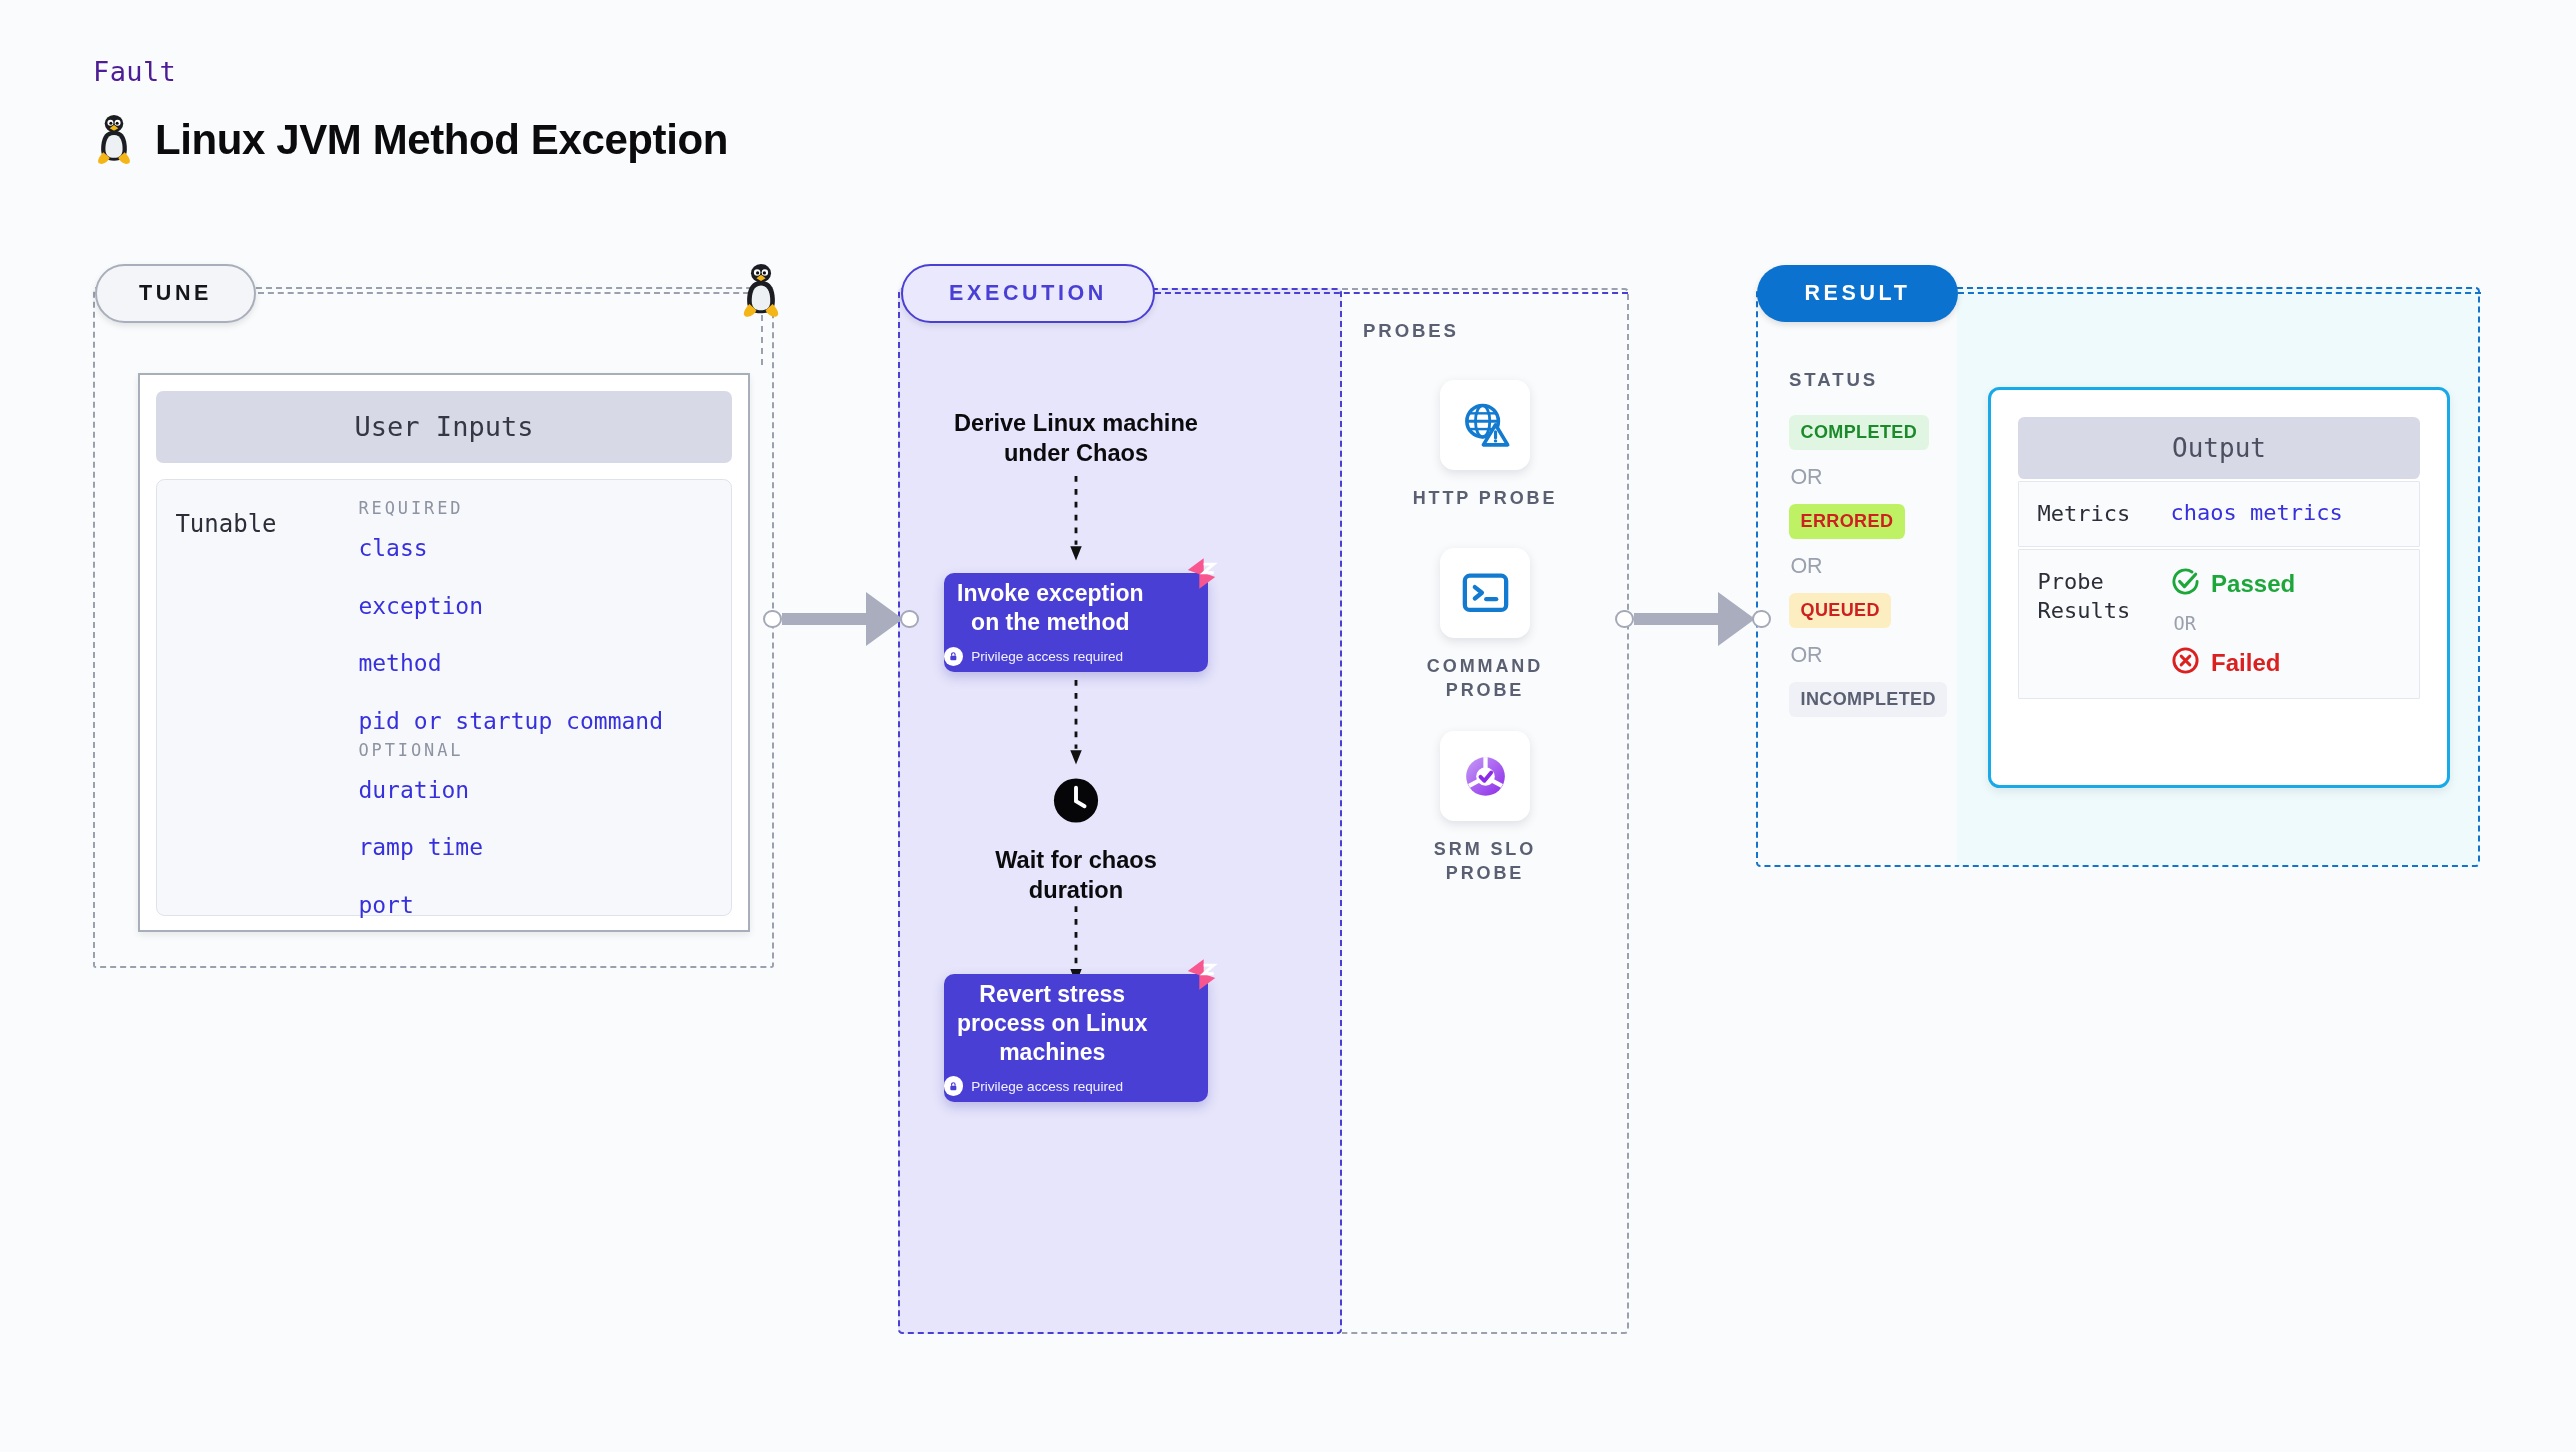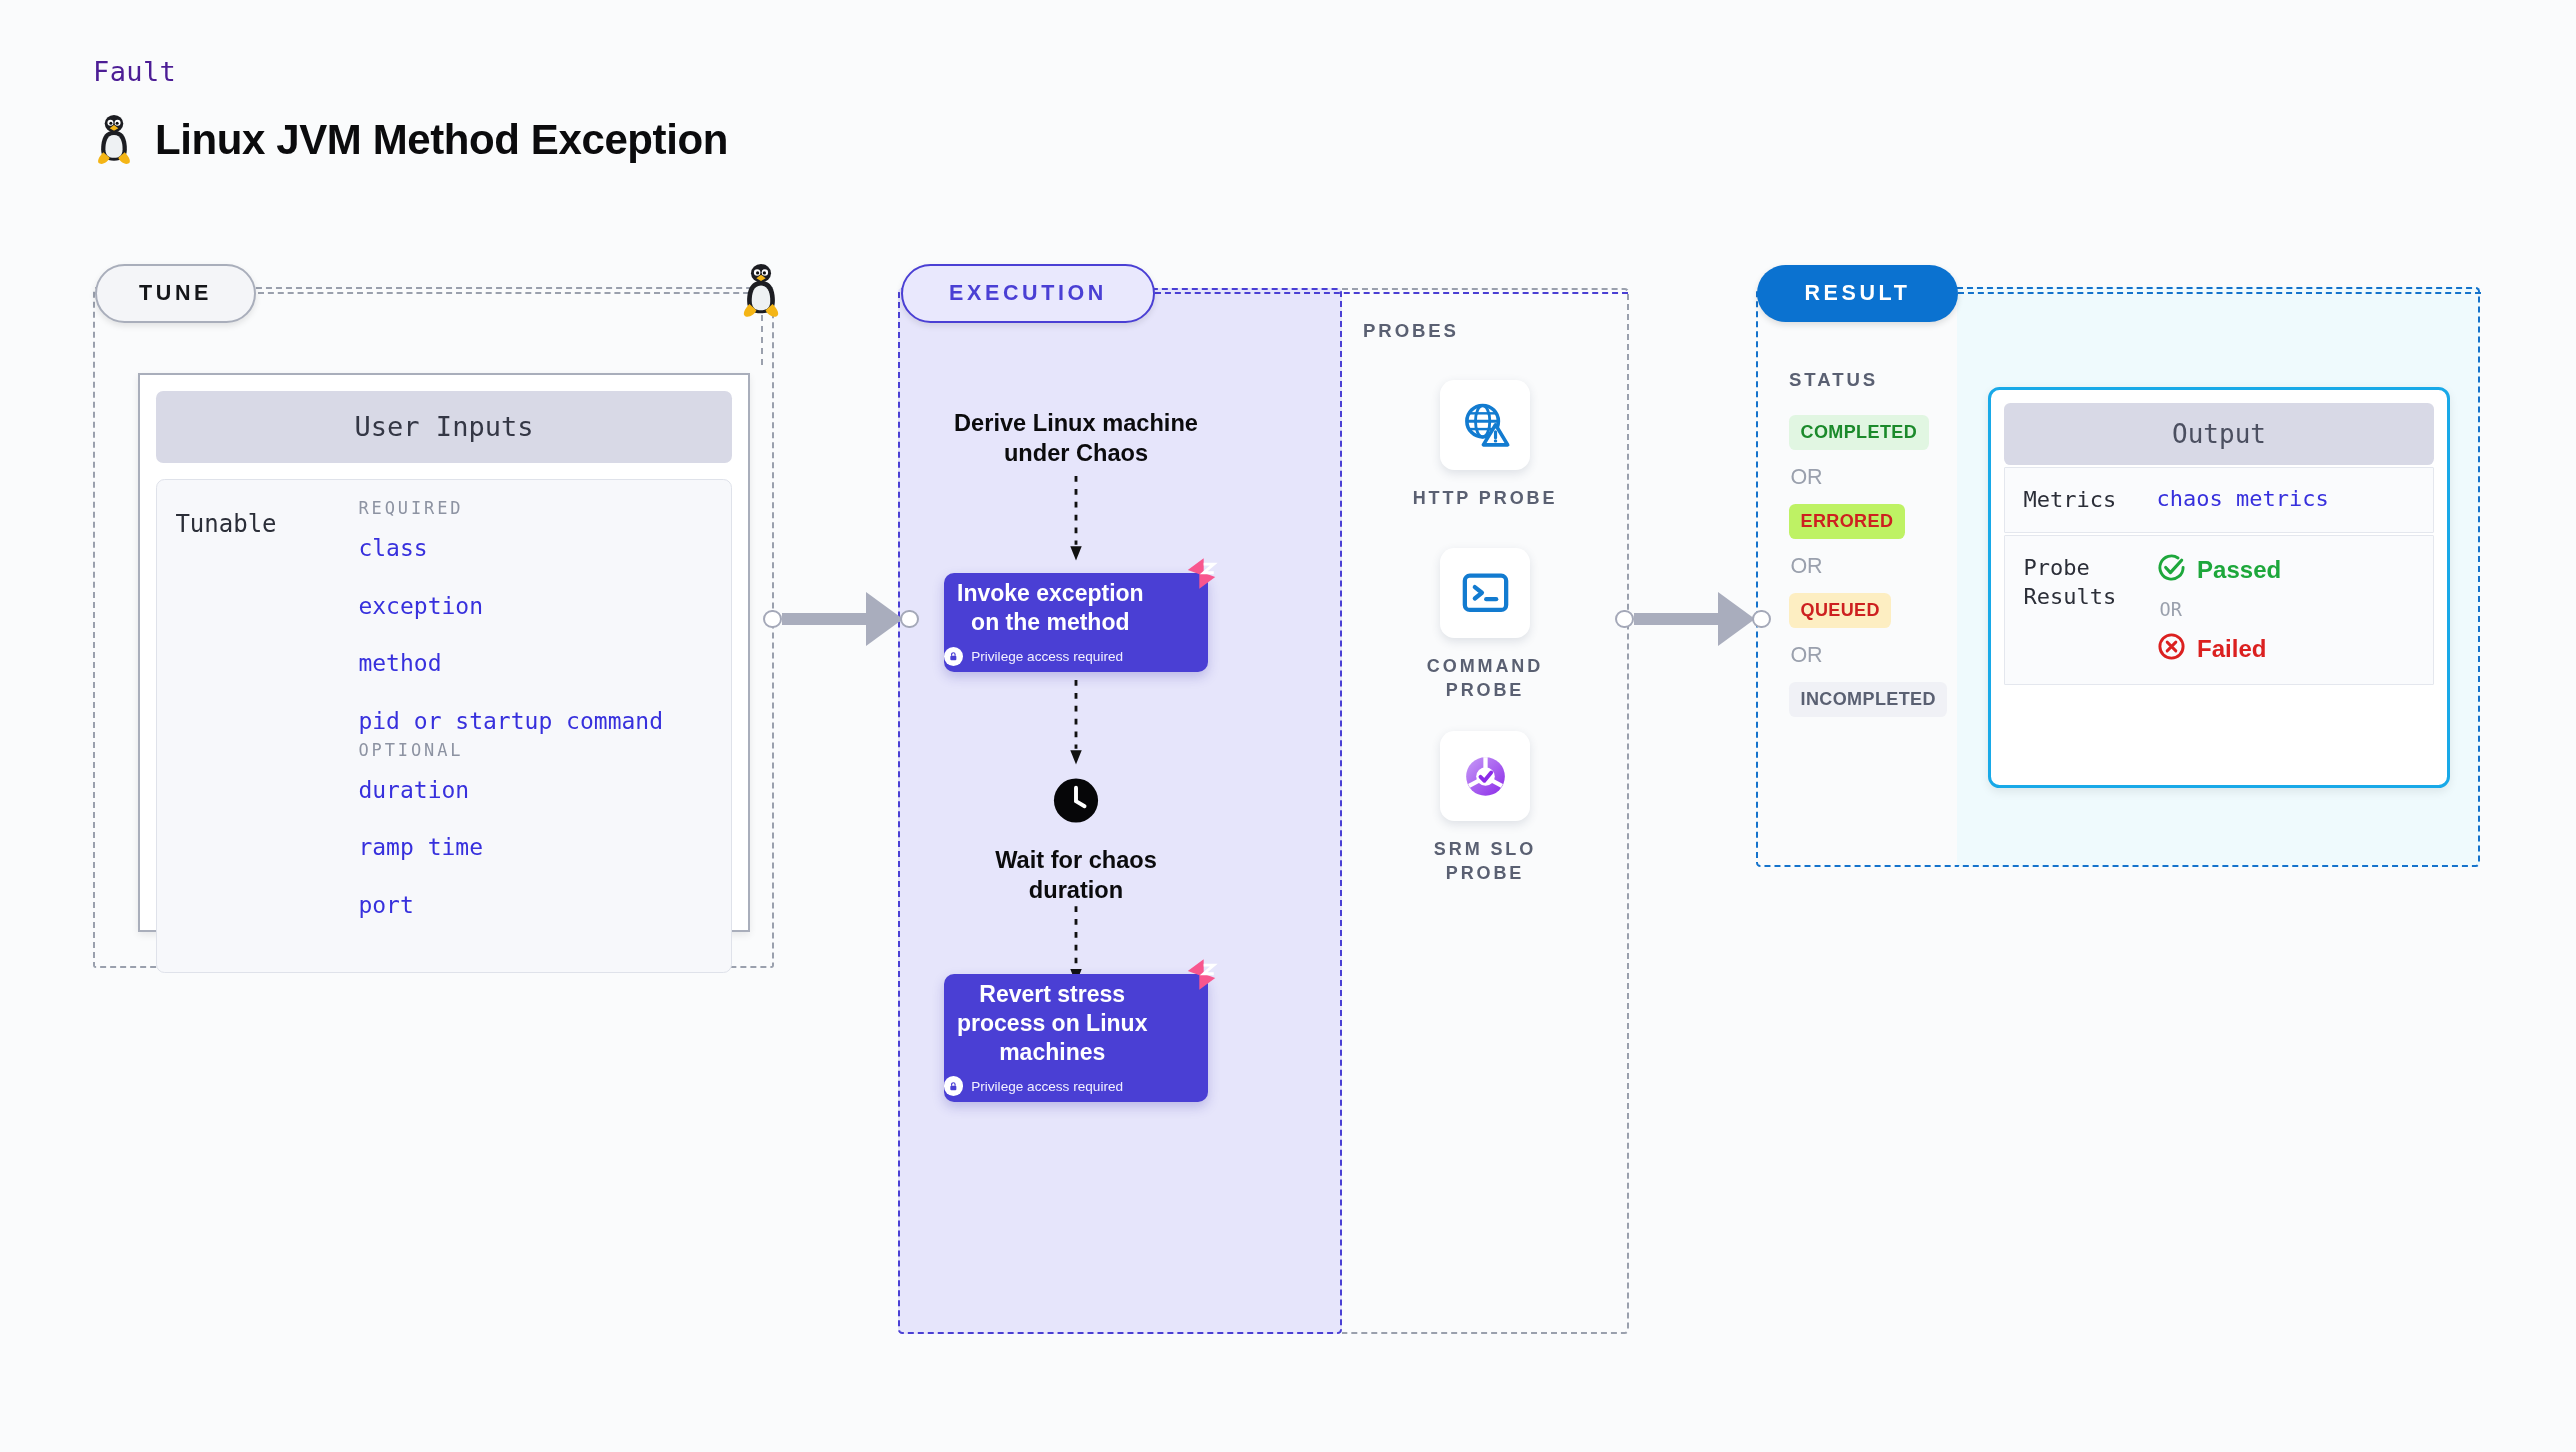--- a/index.html
+++ b/index.html
@@ -81,21 +81,21 @@
     position: absolute; left: 138px; top: 373px; width: 612px; height: 559px;
     background: #ffffff; border: 2.1px solid #a9aebb; border-radius: 0;
     box-shadow: 0 2.9px 7.2px rgba(0,0,0,0.08); padding: 15.8px;
   }
   .ui-header {
     height: 72px; background: #d8d9e6; border-radius: 7.2px;
     display: flex; align-items: center; justify-content: center;
     font-family: "DejaVu Sans Mono", monospace; font-size: 27px; color: #343745;
   }
   .tunable-box {
-    margin-top: 15.8px; height: 494px; background: #f7f8fb;
+    margin-top: 15.8px; height: 437px; background: #f7f8fb;
     border: 1.4px solid #dfe2ea; border-radius: 8.6px;
     display: flex; padding: 18.6px 0 0 18.6px;
   }
   .tunable-label { font-family: "DejaVu Sans Mono", monospace; font-size: 24px; color: #2b2e38; width: 183px; padding-top: 11.5px; }
   .tunable-list { display: flex; flex-direction: column; }
   .grp-title { font-family: "DejaVu Sans Mono", monospace; font-size: 17px; color: #8d93a2; letter-spacing: 2.9px; margin-bottom: 17px; }
   .tune-item { font-family: "DejaVu Sans Mono", monospace; font-size: 23px; color: #3730dd; margin-bottom: 31.5px; }
   .tune-item.last { margin-bottom: 11.5px; }
   .grp-title.second { margin-top: -5.7px; }
 
@@ -152,21 +152,21 @@
   .status-badge {
     display: inline-block; padding: 7.2px 11.5px; border-radius: 6.4px;
     font-size: 18px; font-weight: bold; letter-spacing: 0.4px;
   }
   .or-text { font-size: 21.5px; color: #9aa0ad; margin: 14.3px 0 14.3px 1.4px; }
 
   
   .output-card {
     position: absolute; left: 1988px; top: 387px; width: 462px; height: 401px;
     background: #ffffff; border: 3.6px solid #18a9e8; border-radius: 11.5px;
-    box-shadow: 0 3.6px 10px rgba(0,0,0,0.08); padding: 13px;
+    box-shadow: 0 3.6px 10px rgba(0,0,0,0.08); padding: 27px;
   }
   .out-header {
     height: 62px; background: #d8d9e6; border-radius: 6.4px;
     display: flex; align-items: center; justify-content: center;
     font-family: "DejaVu Sans Mono", monospace; font-size: 26px; color: #4b4f60;
   }
   .out-row {
     margin-top: 2px; border: 1.4px solid #e4e7ee; border-radius: 1px;
     background: #fafbfd; display: flex; padding: 17px 18.6px;
   }

